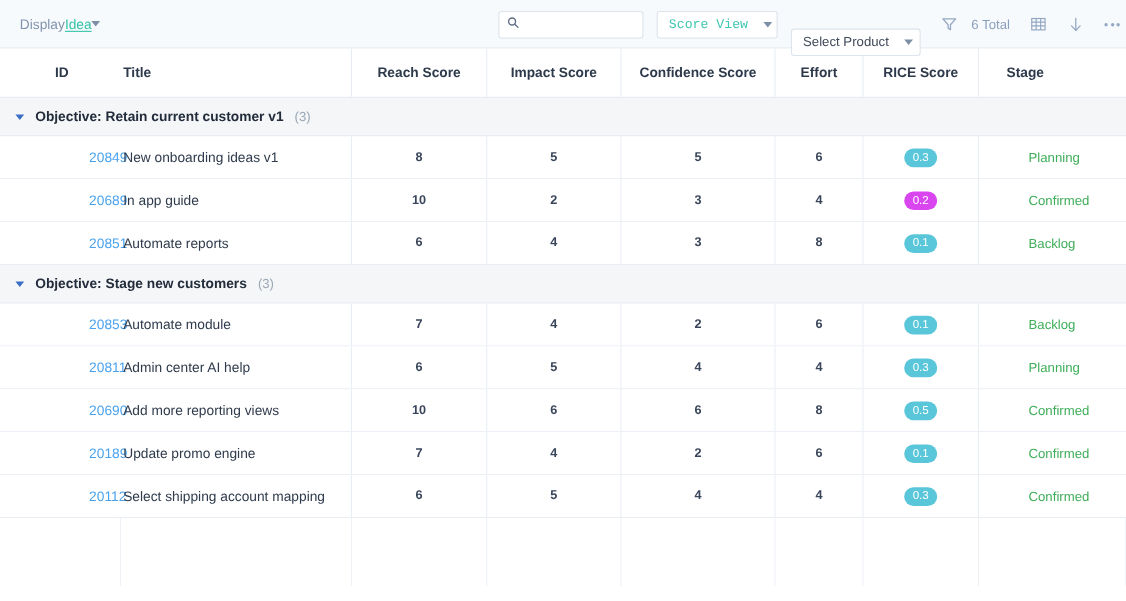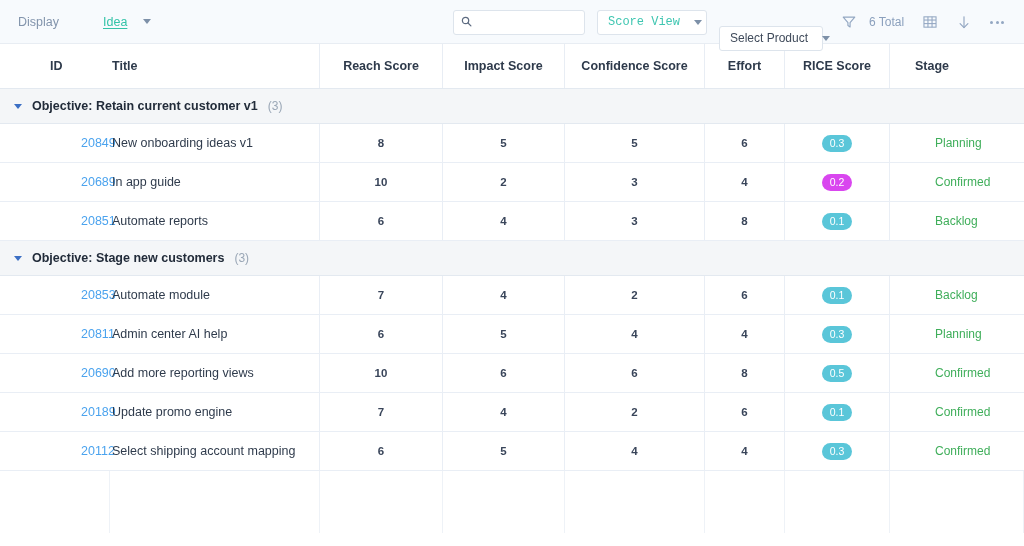--- a/index.html
+++ b/index.html
@@ -13,25 +13,25 @@
   
   .toolbar {
     height: 44px;
     background: #f7fafd;
     border-bottom: 1px solid #e8edf3;
     display: flex;
     align-items: center;
     padding: 0 14px 0 18px;
     position: relative;
   }
-  .display-group { display: flex; align-items: center; gap: 16px; }
+  .display-group { display: flex; align-items: center; gap: 0; }
   .display-label { font-size: 12.5px; color: #8294ac; }
   .display-value {
     font-size: 12.5px; color: #34c3a8; text-decoration: underline;
-    text-underline-offset: 2px; cursor: pointer; margin-left: 28px;
+    text-underline-offset: 2px; cursor: pointer;
   }
   .caret-sm {
     width: 0; height: 0;
     border-left: 4.5px solid transparent;
     border-right: 4.5px solid transparent;
     border-top: 5px solid #7d90a8;
     cursor: pointer;
   }
 
   .toolbar-right {
@@ -64,21 +64,21 @@
     border-radius: 3px;
     display: flex; align-items: center; justify-content: space-between;
     padding: 0 8px 0 10px;
     cursor: pointer;
     gap: 14px;
   }
   .select-box .sel-label { font-size: 12px; white-space: nowrap; }
   .sel-teal { color: #3fc6b1; font-family: Liberation Mono, monospace; }
   .sel-dark { color: #3f4a5a; }
   .select-score { width: 110px; }
-  .select-product { width: 104px; margin-top: 32px; }
+  .select-product { width: 118px; margin-top: 32px; }
 
   .icon-btn {
     display: flex; align-items: center; justify-content: center;
     cursor: pointer; color: #93a7c2;
   }
   .total-text { font-size: 12px; color: #8ba0bd; white-space: nowrap; }
   .dots { display: flex; gap: 2.5px; align-items: center; cursor: pointer; }
   .dots i { width: 3px; height: 3px; border-radius: 50%; background: #93a7c2; display: block; }
 
   

